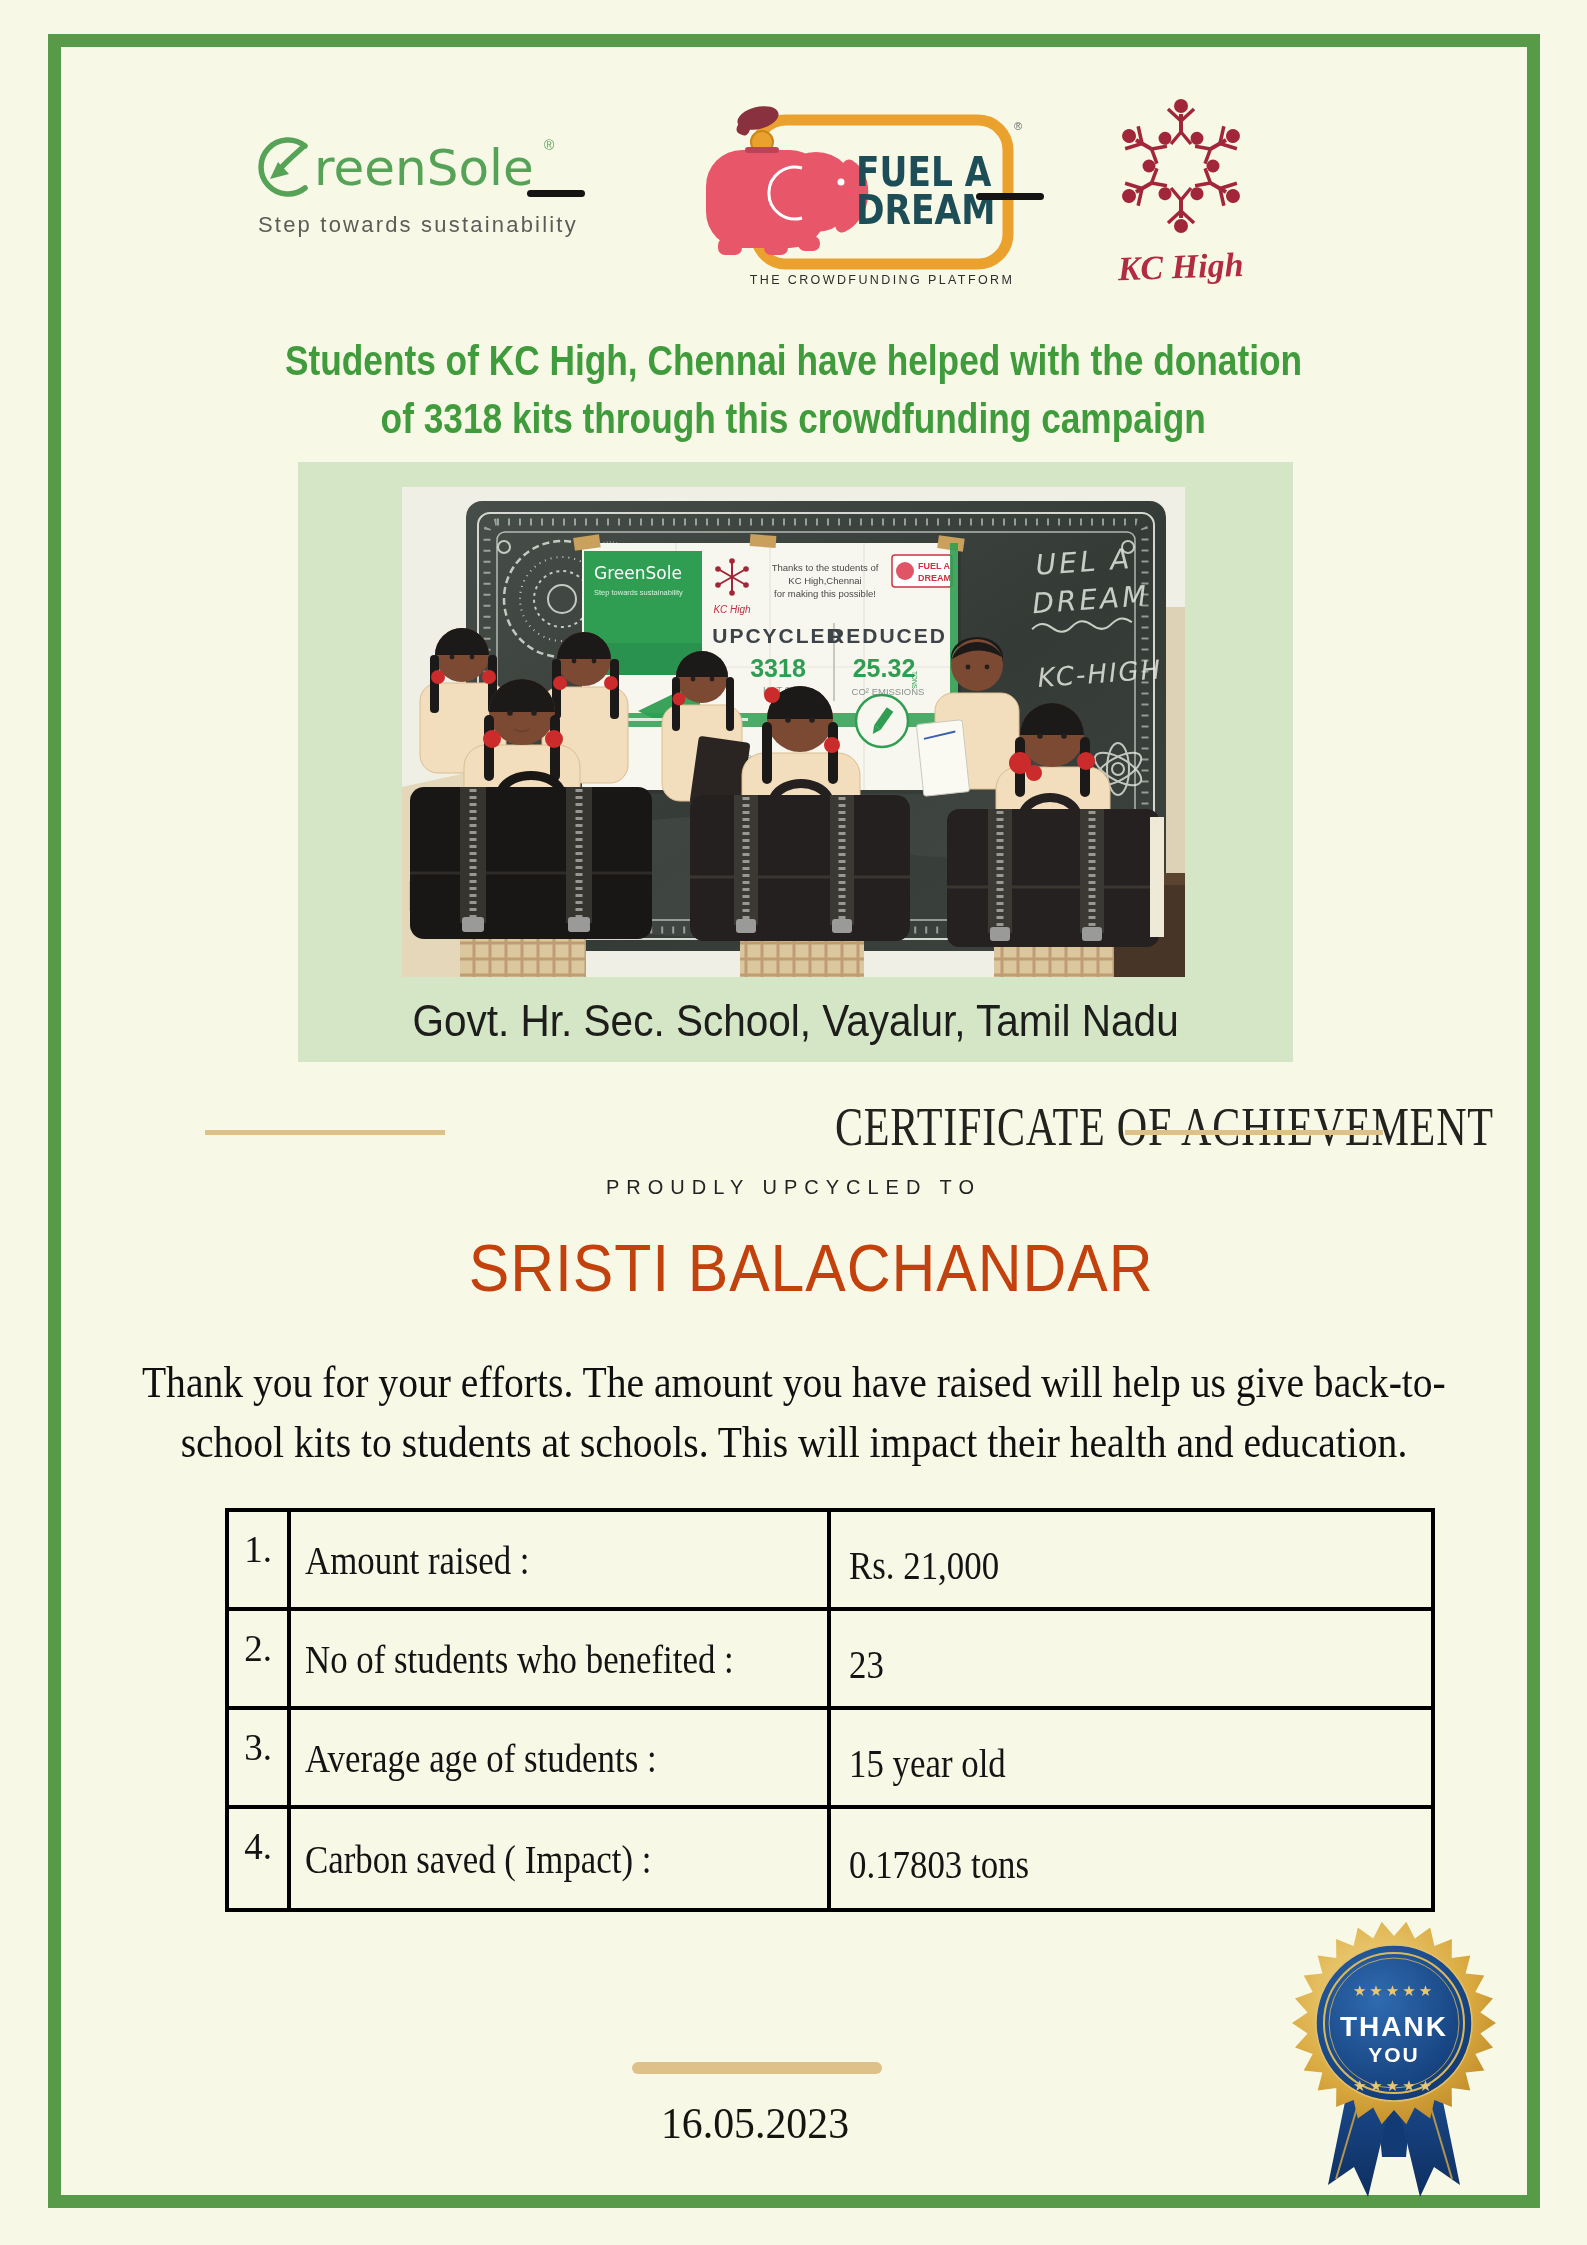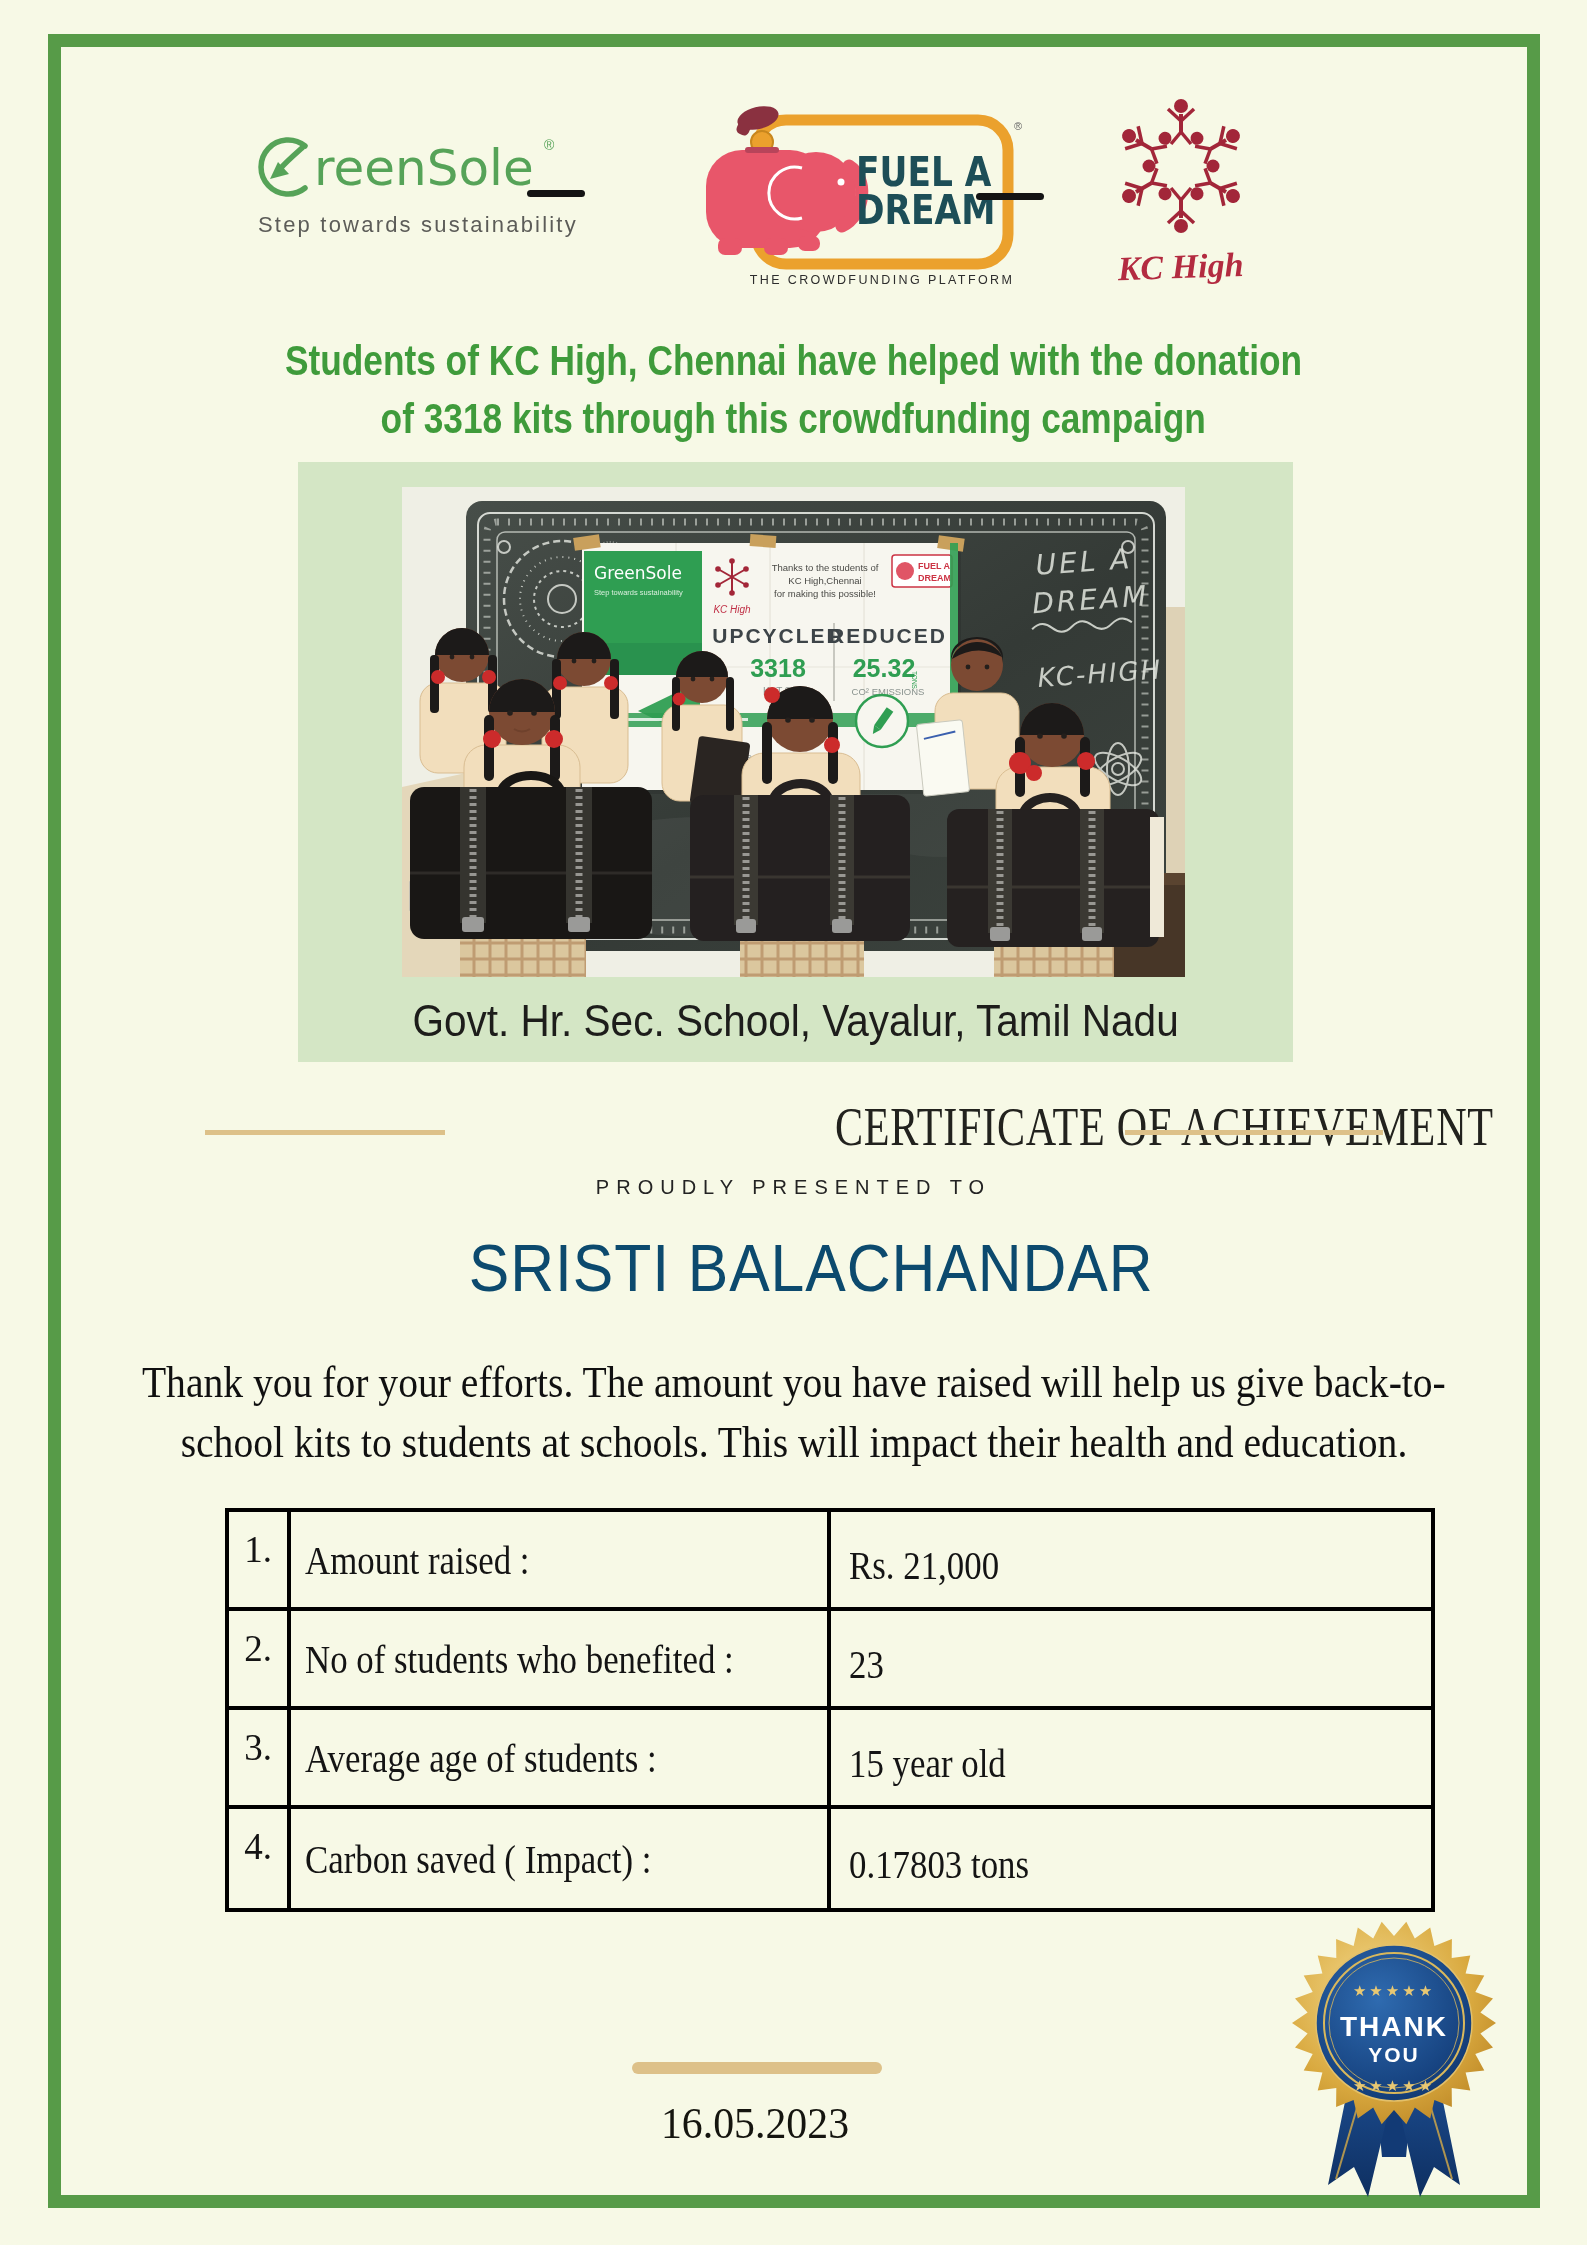--- a/index.html
+++ b/index.html
@@ -34,21 +34,21 @@
   
   .cert-title{left:0;right:0;top:1096px;text-align:right;z-index:2;
     font-family:"Liberation Serif","DejaVu Serif",serif;font-size:54px;color:#22221e;letter-spacing:1px;}
   .cert-title .ln{display:inline-block;transform:scaleX(.78);white-space:nowrap;}
   .gold-line{height:5px;background:#ddc189;z-index:2;}
   .gl-left{left:205px;top:1130px;width:240px;}
   .gl-right{left:1125px;top:1130px;width:258px;}
   .presented{left:0;right:0;top:1176px;text-align:center;z-index:2;
     font-size:20px;letter-spacing:7px;color:#232323;}
   .recipient{left:0;right:0;top:1230px;text-align:center;z-index:2;
-    font-size:66px;color:#0c4a6e;margin-left:36px;}
+    font-size:66px;color:#c2410c;margin-left:36px;}
   .recipient .ln{display:inline-block;transform:scaleX(.92);white-space:nowrap;letter-spacing:1px;}
   .message{left:0;right:0;top:1352px;text-align:center;z-index:2;
     font-family:"Liberation Serif","DejaVu Serif",serif;font-size:45px;line-height:60px;color:#101010;}
   .message .ln{display:inline-block;transform:scaleX(.88);white-space:nowrap;}
   
   .info-table{left:225px;top:1508px;width:1210px;z-index:2;
     display:grid;grid-template-columns:62px 540px 1fr;grid-auto-rows:99px;
     border:4px solid #000;box-sizing:border-box;}
   .cell{border-right:4px solid #000;border-bottom:4px solid #000;
     display:flex;align-items:center;box-sizing:border-box;
@@ -442,21 +442,21 @@
     <span class="ln">Govt. Hr. Sec. School, Vayalur, Tamil Nadu</span>
   </div>
 </div>
 
 <div class="abs gold-line gl-left"></div>
 <div class="abs cert-title">
   <span class="ln">CERTIFICATE OF ACHIEVEMENT</span>
 </div>
 <div class="abs gold-line gl-right"></div>
 
-<div class="abs presented">PROUDLY PRESENTED TO</div>
+<div class="abs presented">PROUDLY UPCYCLED TO</div>
 
 <div class="abs recipient">
   <span class="ln">SRISTI BALACHANDAR</span>
 </div>
 
 <div class="abs message">
   <div><span class="ln">Thank you for your efforts. The amount you have raised will help us give back-to-</span></div>
   <div><span class="ln">school kits to students at schools. This will impact their health and education.</span></div>
 </div>
 

